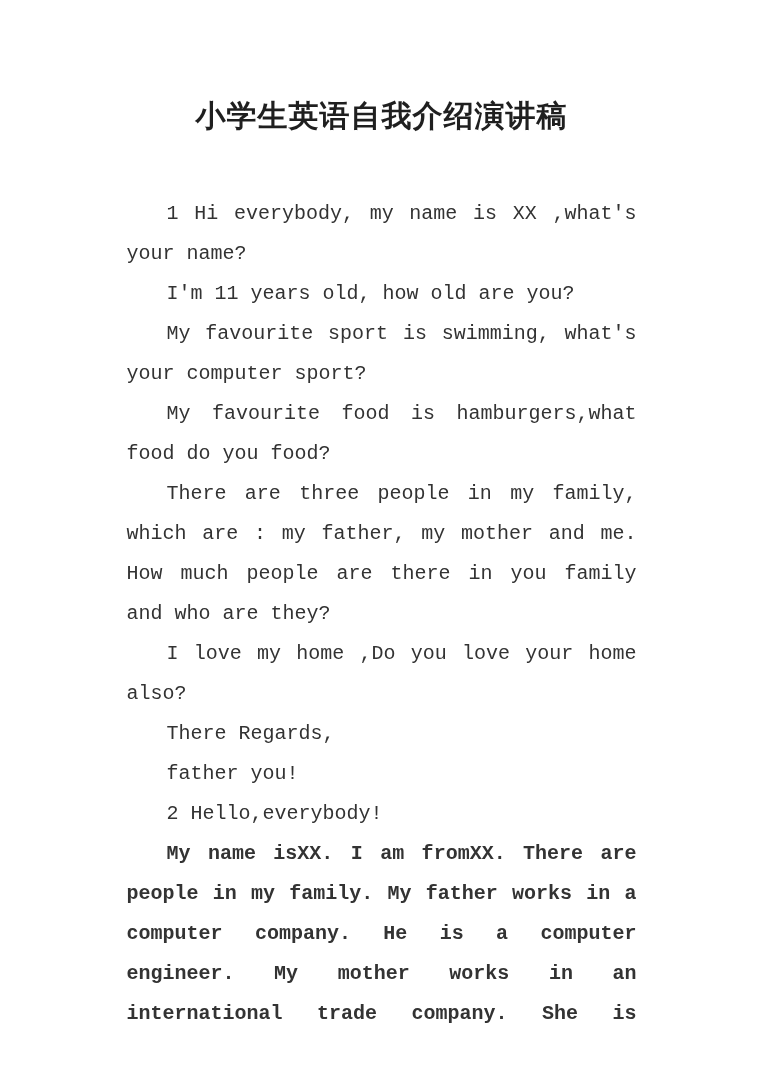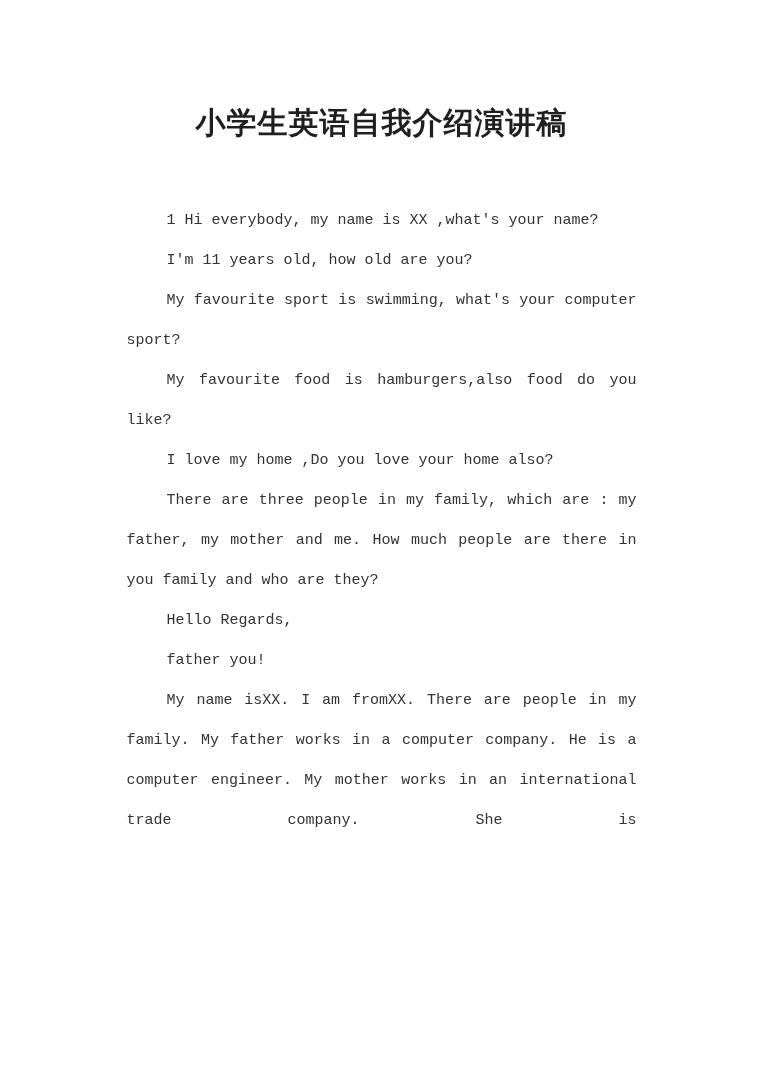--- a/index.html
+++ b/index.html
@@ -9,60 +9,62 @@
     width: 763px;
     height: 1080px;
     background: #ffffff;
     overflow: hidden;
     margin: 0 auto;
     font-family: "Liberation Mono", "DejaVu Sans Mono", monospace;
     color: #333333;
   }
   .content {
     width: 510px;
-    margin: 9px auto;
+    margin: 2px auto;
     padding-top: 91px;
   }
   .doc-title {
     font-family: "Liberation Serif", "DejaVu Serif", serif;
     font-weight: bold;
     font-size: 30px;
     line-height: 45px;
     text-align: center;
     color: #1f1f1f;
     letter-spacing: 1px;
   }
   .body-text {
     margin-top: 56px;
   }
   .body-text p {
     font-family: "Liberation Mono", "DejaVu Sans Mono", monospace;
-    font-size: 15px;
+    font-size: 20px;
     line-height: 40px;
     text-align: justify;
     text-indent: 40px;
     color: #333333;
     word-spacing: normal;
   }
   .body-text p.cut {
     
     text-align-last: justify;
+    font-weight: bold;
   }
 </style>
 </head>
 <body>
 
 <div class="page">
   <div class="content">
     <h1 class="doc-title">小学生英语自我介绍演讲稿</h1>
     <div class="body-text">
       <p>1 Hi everybody, my name is XX ,what's your name?</p>
       <p>I'm 11 years old, how old are you?</p>
       <p>My favourite sport is swimming, what's your computer sport?</p>
-      <p>My favourite food is hamburgers,also food do you like?</p>
+      <p>My favourite food is hamburgers,what food do you food?</p>
+      <p>There are three people in my family, which are : my father, my mother and me. How much people are there in you family and who are they?</p>
       <p>I love my home ,Do you love your home also?</p>
-      <p>There are three people in my family, which are : my father, my mother and me. How much people are there in you family and who are they?</p>
-      <p>Hello Regards,</p>
+      <p>There Regards,</p>
       <p>father you!</p>
+      <p>2 Hello,everybody!</p>
       <p class="cut">My name isXX. I am fromXX. There are people in my family. My father works in a computer company. He is a computer engineer. My mother works in an international trade company. She is</p>
     </div>
   </div>
 </div>
 
 </body></html>

